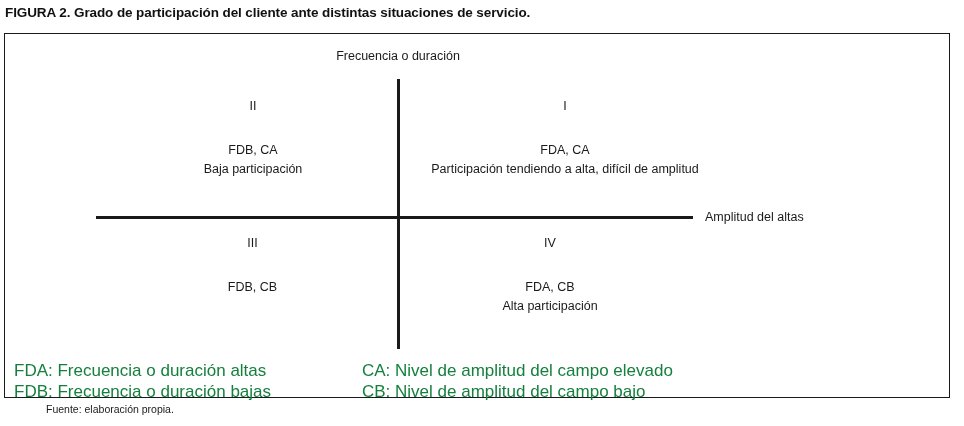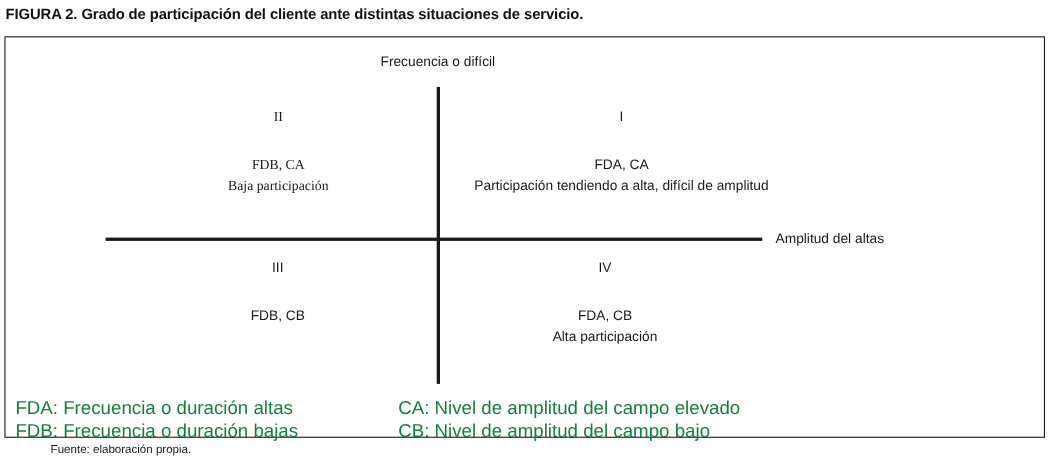--- a/index.html
+++ b/index.html
@@ -96,21 +96,21 @@
     display: block;
     margin-bottom: 25px;
   }
   .quadrant .code {
     display: block;
   }
   .quadrant .desc {
     display: block;
   }
 
-  .q-II  { left: 128px; top: 63px;  width: 240px; font-family: Liberation Serif, serif; }
+  .q-II  { left: 128px; top: 63px;  width: 240px; }
   .q-I   { left: 415px; top: 63px;  width: 290px; }
   .q-III { left: 100px; top: 200px; width: 295px; }
   .q-IV  { left: 420px; top: 200px; width: 250px; }
 
   
   .legend {
     position: absolute;
     left: 0px;
     top: 326px;
     width: 946px;
@@ -143,21 +143,21 @@
 
 <div class="page">
 
   <div class="figure-title">FIGURA 2. Grado de participación del cliente ante distintas situaciones de servicio.</div>
 
   <div class="figure-box">
 
     <div class="axis-vertical"></div>
     <div class="axis-horizontal"></div>
 
-    <div class="axis-label axis-label-top">Frecuencia o difícil</div>
+    <div class="axis-label axis-label-top">Frecuencia o duración</div>
 
     <div class="axis-label axis-label-right">Amplitud del altas</div>
 
     <div class="quadrant q-II">
       <span class="roman">II</span>
       <span class="code">FDB, CA</span>
       <span class="desc">Baja participación</span>
     </div>
 
     <div class="quadrant q-I">

